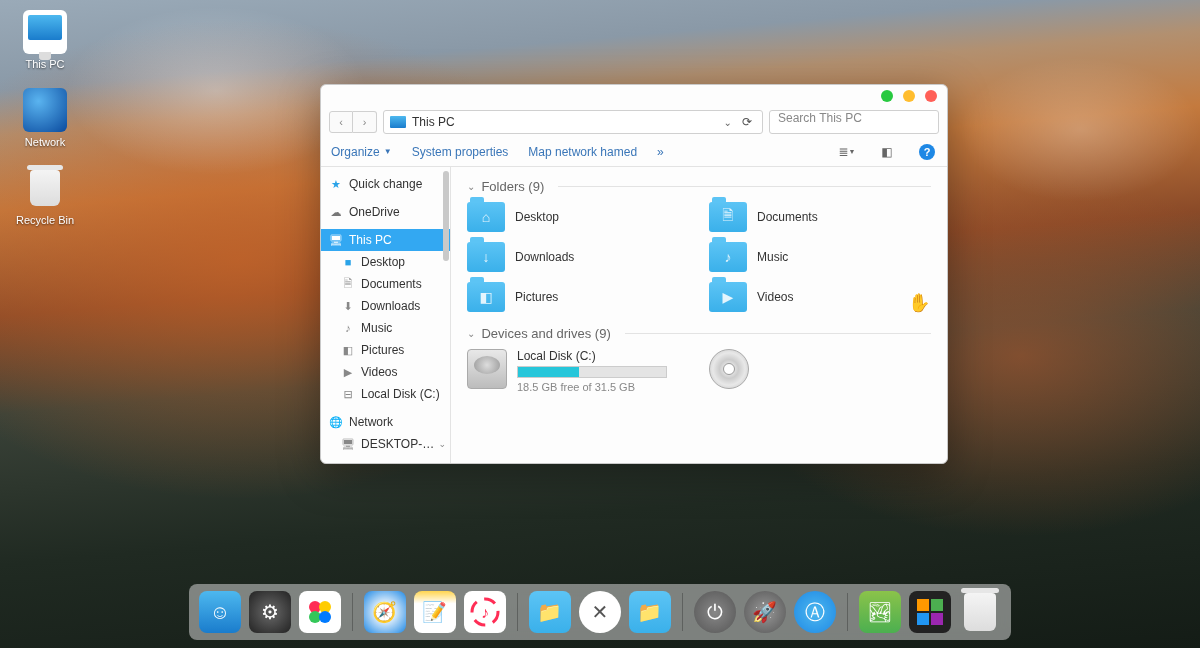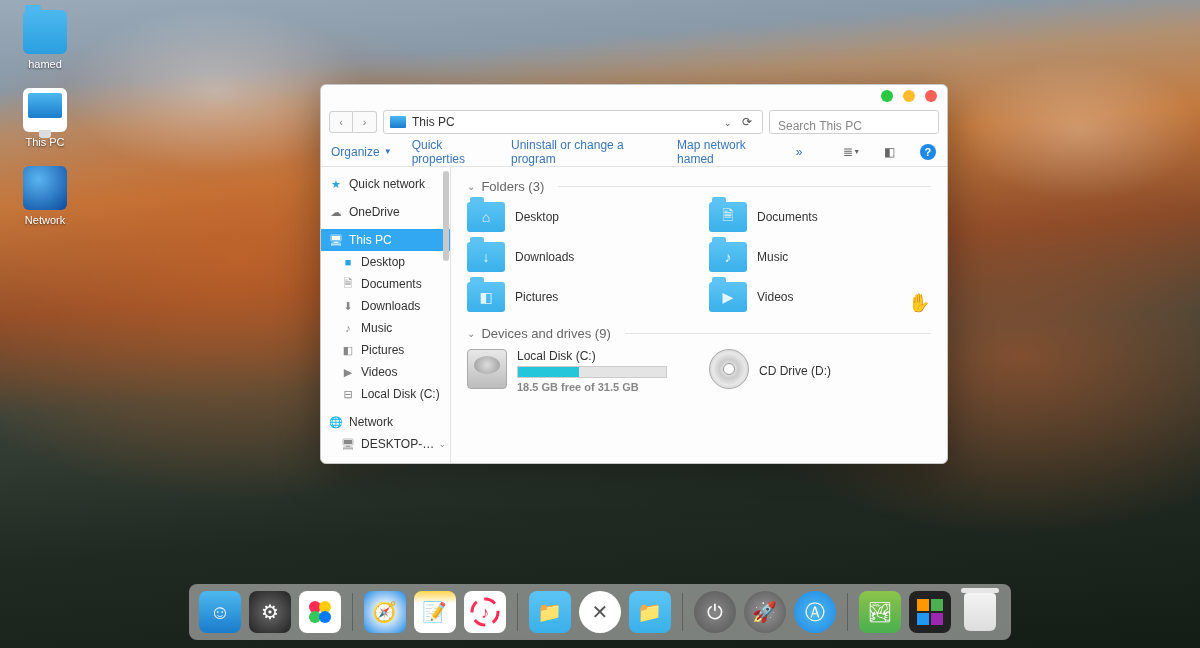--- a/index.html
+++ b/index.html
@@ -42,21 +42,21 @@
 
 .navbar { height:30px; display:flex; align-items:center; gap:6px; padding:0 8px; }
 .nav-arrows { display:flex; }
 .nav-arrow { width:24px; height:22px; border:1px solid #d0d0d0; background:#fafafa; display:flex; align-items:center; justify-content:center; font-size:11px; color:#888; cursor:pointer; }
 .nav-arrow:first-child{border-radius:3px 0 0 3px;} .nav-arrow:last-child{border-radius:0 3px 3px 0; border-left:none;}
 .address { flex:1; height:24px; border:1px solid #d0d0d0; border-radius:3px; display:flex; align-items:center; padding:0 6px; gap:6px; background:#fff; }
 .address .pc-mini{width:16px;height:12px;background:linear-gradient(#4db8ef,#1a7ccc);border-radius:1px;}
 .address-text{flex:1;font-size:12px;color:#333;}
 .addr-chev{font-size:10px;color:#666;cursor:pointer;}
 .refresh-i{font-size:12px;color:#555;cursor:pointer;padding:0 4px;}
-.search { width:170px; height:24px; border:1px solid #d0d0d0; border-radius:3px; padding:0 8px; font-size:12px; color:#888; background:#fff; display:flex; align-items:flex-end; }
+.search { width:170px; height:24px; border:1px solid #d0d0d0; border-radius:3px; padding:0 8px; font-size:12px; color:#888; background:#fff; display:flex; align-items:flex-start; }
 
 .toolbar { height:30px; border-bottom:1px solid #e3e3e3; display:flex; align-items:center; padding:0 10px; gap:20px; font-size:12px; color:#3a76b8;justify-content:center; }
 .tb-item{cursor:pointer; display:flex; align-items:center; gap:4px;}
 .tb-spacer{flex:1;}
 .tb-icon{width:20px;height:18px;display:flex;align-items:center;justify-content:center;color:#666;cursor:pointer;}
 .help-i{width:16px;height:16px;border-radius:50%;background:#1e88e5;color:#fff;font-size:11px;display:flex;align-items:center;justify-content:center;font-weight:bold;}
 
 .body { flex:1; display:flex; overflow:hidden; }
 .sidebar { width:130px; border-right:1px solid #e3e3e3; padding:6px 0; overflow-y:auto; position:relative; }
 .sb-scroll{position:absolute;right:1px;top:4px;bottom:4px;width:6px;}
@@ -82,21 +82,21 @@
 .drives-grid{display:grid;grid-template-columns:1fr 1fr;gap:10px 20px;}
 .drive-item{display:flex;gap:10px;cursor:pointer;}
 .hdd{width:40px;height:40px;background:linear-gradient(#e8e8e8,#bcbcbc);border-radius:4px;border:1px solid #aaa;position:relative;}
 .hdd::after{content:"";position:absolute;top:6px;left:6px;right:6px;bottom:14px;background:radial-gradient(circle,#ddd,#999);border-radius:50%;}
 .cd{width:40px;height:40px;border-radius:50%;background:radial-gradient(circle,#fff 0%,#ccc 35%,#e8e8e8 60%,#bbb 100%);border:1px solid #aaa;position:relative;}
 .cd::after{content:"";position:absolute;top:50%;left:50%;width:10px;height:10px;background:#fff;border:1px solid #999;border-radius:50%;transform:translate(-50%,-50%);}
 .drive-info{display:flex;flex-direction:column;gap:3px;font-size:11px;}
 .drive-name{font-size:12px;color:#333;}
 .storage-bar{width:150px;height:12px;background:#e4e4e4;border:1px solid #ccc;position:relative;}
 .storage-fill{position:absolute;top:0;left:0;bottom:0;background:#26c6da;}
-.storage-text{color:#888;font-weight:bold;}
+.storage-text{color:#888;}
 
 
 .dock { position:absolute; bottom:8px; left:50%; transform:translateX(-50%); height:56px; background:rgba(210,210,210,.55); border-radius:8px; display:flex; align-items:center; padding:0 10px; gap:8px; backdrop-filter:blur(6px); }
 .dock-item{width:42px;height:42px;border-radius:8px;cursor:pointer;display:flex;align-items:center;justify-content:center;font-size:20px;color:#fff;}
 .dock-sep{width:1px;height:38px;background:rgba(0,0,0,.25);margin:0 3px;}
 .app-finder{background:linear-gradient(#4db8ef,#1a7ccc);}
 .app-settings{background:radial-gradient(circle,#555 30%,#222);}
 .app-gamecenter{background:#fff;}
 .app-safari{background:radial-gradient(circle,#fff 20%,#1e88e5);}
 .app-notes{background:linear-gradient(#ffd54f,#fff 30%);}
@@ -115,30 +115,32 @@
 
 .cursor { position:absolute; top:292px; left:908px; font-size:18px; color:#000; pointer-events:none; }
 </style>
 </head>
 <body>
 
 <div class="wallpaper"></div>
 
 <div class="desktop-icons">
   <div class="dicon">
-    <div class="imgbox folder-blue"></div>
-    <div class="label">hamed</div>
-  </div>
-  <div class="dicon">
     <div class="imgbox imac"></div>
     <div class="label">This PC</div>
   </div>
   <div class="dicon">
     <div class="imgbox globe"></div>
     <div class="label">Network</div>
+  </div>
+  <div class="dicon">
+    <div class="imgbox trash">
+        <div class="trash-shape"></div>
+      </div>
+    <div class="label">Recycle Bin</div>
   </div>
 </div>
 
 <div class="window">
   <div class="titlebar">
     <div class="tl-btn tl-green"></div>
     <div class="tl-btn tl-yellow"></div>
     <div class="tl-btn tl-red"></div>
   </div>
 
@@ -161,37 +163,36 @@
     <div class="search">
       <span>Search This PC</span>
     </div>
   </div>
 
   <div class="toolbar">
     <div class="tb-item">
         <span>Organize</span> 
         <span style="font-size:8px;">▼</span>
       </div>
-    <div class="tb-item">Quick properties</div>
-    <div class="tb-item">Uninstall or change a program</div>
+    <div class="tb-item">System properties</div>
     <div class="tb-item">Map network hamed</div>
     <div class="tb-item">»</div>
     <div class="tb-spacer"></div>
     <div class="tb-icon">≣ <span style="font-size:7px;">▼</span></div>
     <div class="tb-icon">◧</div>
     <div class="tb-icon">
         <div class="help-i">?</div>
       </div>
   </div>
 
   <div class="body">
     <div class="sidebar">
       <div class="sb-item">
         <span class="sb-icon" style="color:#2aa3e8;">★</span>
-        <span>Quick network</span>
+        <span>Quick change</span>
       </div>
       <div style="height:6px;"></div>
       <div class="sb-item">
         <span class="sb-icon" style="color:#777;">☁</span>
         <span>OneDrive</span>
       </div>
       <div style="height:6px;"></div>
       <div class="sb-item active">
         <span class="sb-icon">🖥</span>
         <span>This PC</span>
@@ -235,21 +236,21 @@
           <span class="sb-exp">⌄</span>
         </div>
       <div class="sb-scroll">
           <div class="sb-thumb"></div>
         </div>
     </div>
 
     <div class="content">
       <div class="section-hdr">
         <span class="chev">⌄</span>
-        <span>Folders (3)</span>
+        <span>Folders (9)</span>
         <div class="line"></div>
       </div>
       <div class="folder-grid">
         <div class="folder-item">
             <div class="big-folder">
               <span class="inner-i">⌂</span>
             </div>
             <span class="fname">Desktop</span>
           </div>
         <div class="folder-item">
@@ -295,23 +296,20 @@
           <div class="drive-info">
             <div class="drive-name">Local Disk (C:)</div>
             <div class="storage-bar">
                 <div class="storage-fill" style="width:41%;"></div>
               </div>
             <div class="storage-text">18.5 GB free of 31.5 GB</div>
           </div>
         </div>
         <div class="drive-item">
           <div class="cd"></div>
-          <div class="drive-info" style="justify-content:center;">
-            <div class="drive-name">CD Drive (D:)</div>
-          </div>
         </div>
       </div>
     </div>
   </div>
 </div>
 
 <div class="cursor">✋</div>
 
 <div class="dock">
   <div class="dock-item app-finder">☺</div>

